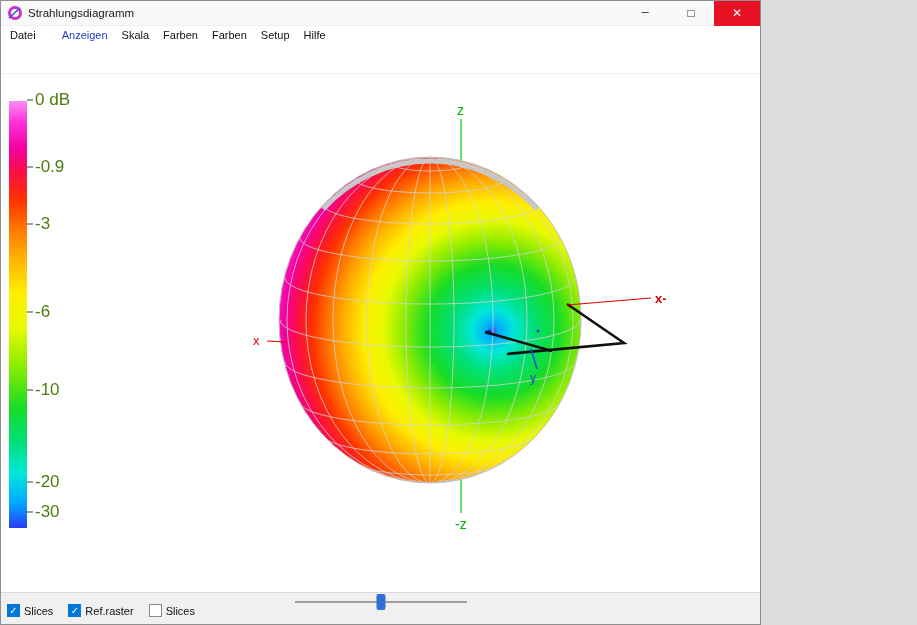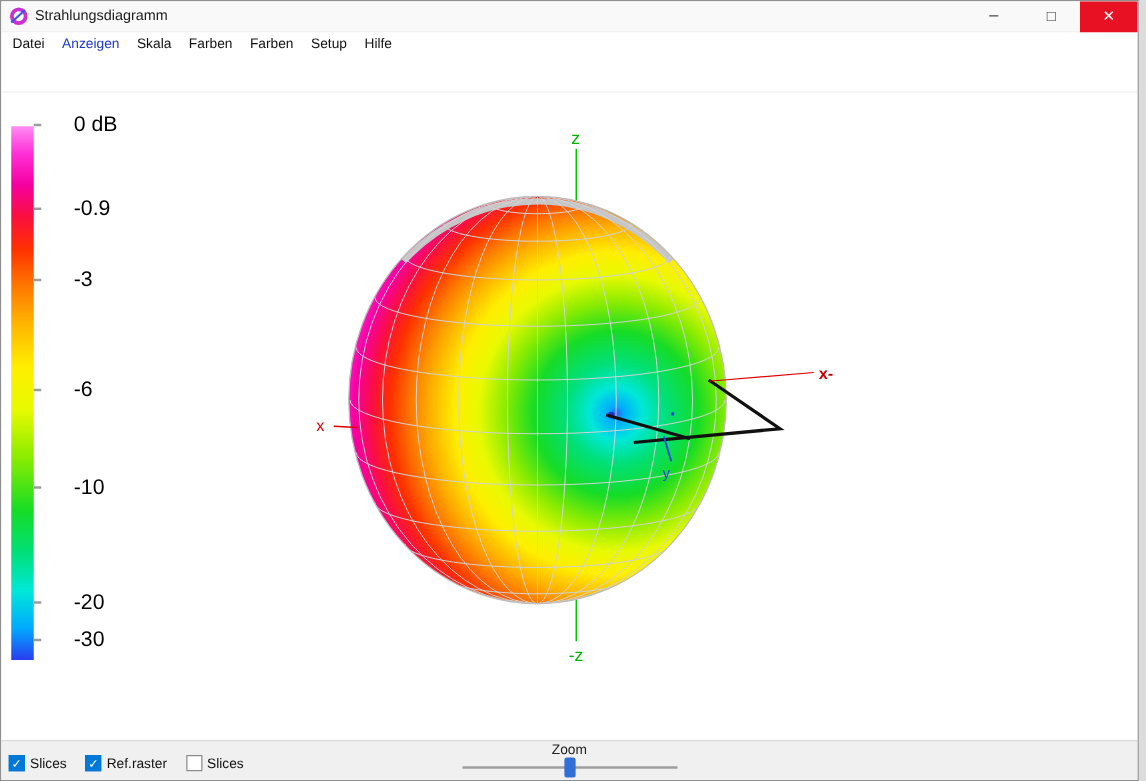--- a/index.html
+++ b/index.html
@@ -1,47 +1,47 @@
 <!DOCTYPE html>
 <html><head>
 <meta charset="utf-8">
 <style>
   html,body{margin:0;padding:0;background:#dcdcdc;}
   *{box-sizing:border-box;font-family:"Liberation Sans",sans-serif;}
-  .window{position:relative;width:911px;height:625px;background:#ffffff;border:1px solid #8f8f8f;overflow:hidden;}
+  .window{position:relative;width:761px;height:625px;background:#ffffff;border:1px solid #8f8f8f;overflow:hidden;}
 
   
   .titlebar{position:absolute;top:0;left:0;right:0;height:25px;background:#f9f9f9;display:flex;align-items:center;border-bottom:1px solid #efefef;}
   .app-icon{width:16px;height:16px;margin:0 5px 0 6px;flex:0 0 auto;}
   .title{font-size:11.5px;color:#1a1a1a;}
   .win-controls{margin-left:auto;display:flex;height:25px;}
   .win-btn{width:46px;height:25px;display:flex;align-items:center;justify-content:center;font-size:12px;color:#333;cursor:default;}
   .win-btn.min{font-size:13px;padding-bottom:4px;}
   .win-btn.max{font-size:12px;}
   .win-btn.close{background:#e81123;color:#ffffff;font-size:12px;}
 
   
   .menubar{position:absolute;top:25px;left:0;right:0;height:18px;background:#ffffff;display:flex;align-items:center;padding-left:2px;}
   .menu-item{font-size:11px;color:#111;padding:0 7px;cursor:default;text-align:center;}
-  .menu-item.hl{color:#2038c8;}
+  .menu-item.hl{color:#2038c8;margin-left:12px;}
 
   
   .canvas{position:absolute;top:43px;left:0;right:0;bottom:32px;background:#ffffff;}
   .cursor-text{position:absolute;top:2px;left:14px;font-size:18px;color:#b5b5b5;white-space:pre;letter-spacing:.2px;}
   .separator{position:absolute;top:29px;left:0;right:0;border-top:1px solid #f0f0f0;}
   .plot-svg{position:absolute;top:0;left:0;}
 
   
   .scalebar{position:absolute;left:8px;top:57px;width:18px;height:427px;
     background:linear-gradient(to bottom,
       #ff8cf2 0%, #ff30d8 5%, #f500a0 11%, #fb0f3f 17%, #ff3000 23%,
       #ff7800 30%, #ffb400 37%, #ffee00 45%, #e8fa00 53%, #8cec00 62%,
       #16dc26 72%, #00e07a 80%, #00e8d8 87%, #00aaff 94%, #2a3cf0 100%);}
   .scale-tick{position:absolute;left:26px;width:6px;height:2px;background:#9d9d9d;}
-  .scale-label{position:absolute;left:34px;font-size:17px;color:#000000;line-height:20px;margin-left:24px;}
+  .scale-label{position:absolute;left:34px;font-size:17px;color:#4d7c0f;line-height:20px;}
 
   
   .bottombar{position:absolute;left:0;right:0;bottom:0;height:32px;background:#f0f0f0;border-top:1px solid #dadada;}
   .chk-group{position:absolute;left:6px;bottom:7px;display:flex;gap:15px;align-items:center;}
   .chk{display:flex;align-items:center;gap:4px;font-size:11px;color:#111;cursor:default;}
   .chk-box{width:13px;height:13px;border:1px solid #8a8a8a;background:#fff;display:flex;align-items:center;justify-content:center;font-size:10px;color:#fff;}
   .chk.checked .chk-box{background:#0078d7;border-color:#0078d7;}
   .zoom-wrap{position:absolute;left:50%;transform:translateX(-50%);top:1px;width:200px;text-align:center;}
   .zoom-label{font-size:11px;color:#222;}
   .zoom-track{position:relative;margin:7px auto 0;width:172px;height:2px;background:#9f9f9f;}
@@ -184,21 +184,20 @@
         <span class="chk-box">✓</span>
         <span>Ref.raster</span>
       </label>
       <label class="chk">
         <span class="chk-box"></span>
         <span>Slices</span>
       </label>
     </div>
 
     <div class="zoom-wrap">
-      <div class="zoom-label">Zoom</div>
       <div class="zoom-track">
         <div class="zoom-thumb"></div>
       </div>
     </div>
 
   </div>
 
 </div>
 
 </body></html>

